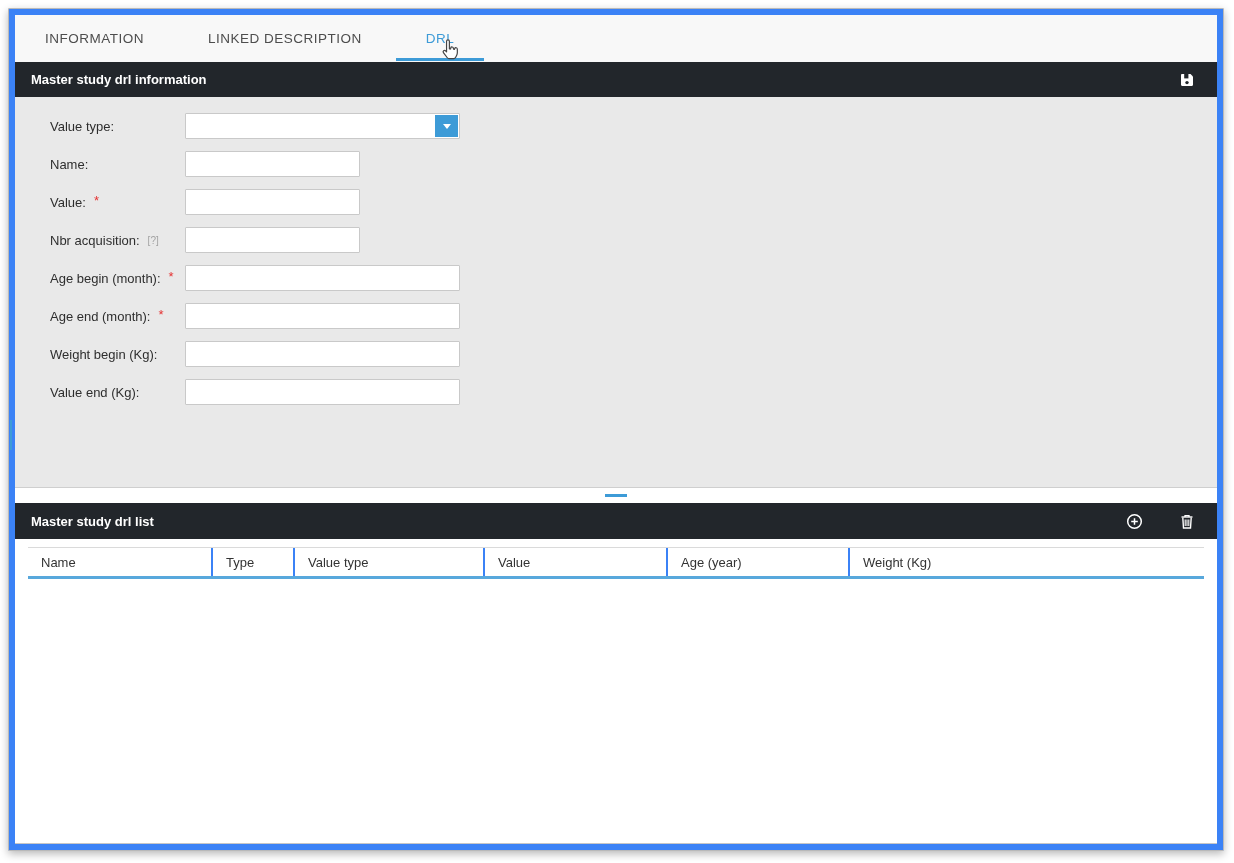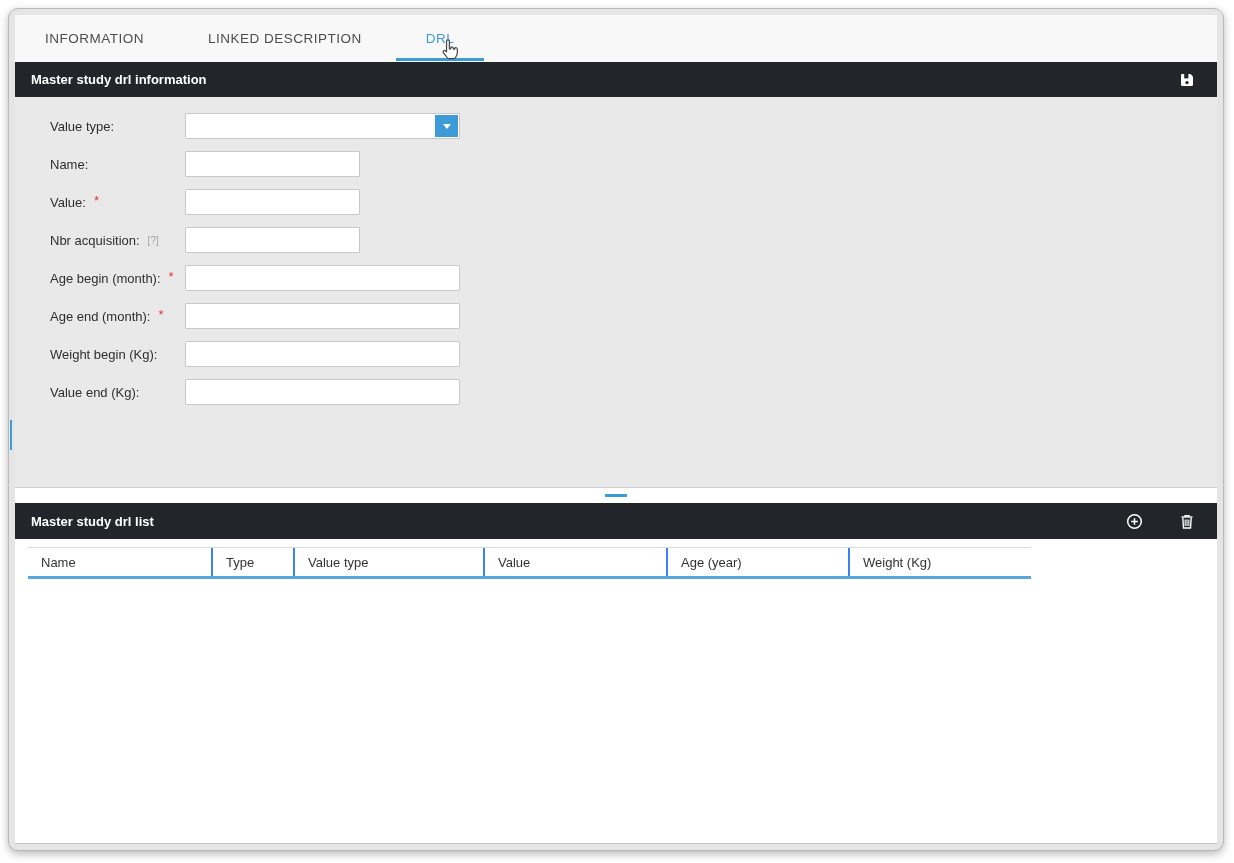--- a/index.html
+++ b/index.html
@@ -2,21 +2,21 @@
 <html style="--accent: #3d9bd7; --required: #e53232; --header-bg: #22262b;"><head>
 <meta charset="utf-8">
 <style>
   html,body{margin:0;padding:0}
   body{
     width:1234px;height:863px;position:relative;overflow:hidden;
     background:#ffffff;font-family:"Liberation Sans",sans-serif;color:#333;
   }
   .window{
     position:absolute;left:8px;top:8px;width:1216px;height:843px;
-    background:#e5e5e5;border:1px solid #b9b9b9;border-radius:10px;
+    background:#3b82f6;border:1px solid #b9b9b9;border-radius:1px;
     box-shadow:0 3px 8px rgba(0,0,0,.28);box-sizing:border-box;
   }
   .inner{position:absolute;left:6px;top:6px;right:6px;bottom:6px;display:flex;flex-direction:column}
 
   
   .tabbar{height:47px;background:#f8f8f8;display:flex;align-items:stretch;flex-shrink:0}
   .tab{
     display:flex;align-items:center;justify-content:center;
     padding:0 30px;margin-right:4px;position:relative;cursor:pointer;
     color:#4d4d4d;font-size:13.5px;letter-spacing:.5px;
@@ -64,21 +64,21 @@
   .tri{width:0;height:0;border-left:4px solid transparent;border-right:4px solid transparent;border-top:5px solid #fff}
 
   
   .hsplit{height:15px;background:#fff;display:flex;align-items:center;justify-content:center;cursor:row-resize;flex-shrink:0}
   .hsplit-handle{width:22px;height:3px;background:var(--accent)}
   .vsplit{position:absolute;left:10px;top:420px;width:2px;height:30px;background:var(--accent);cursor:col-resize}
 
   
   .table-wrap{
     flex:1;background:#fff;padding:8px 13px 0;box-sizing:border-box;
-    border-bottom:1px solid #c6c6c6;display:flex;flex-direction:row;min-height:0;
+    border-bottom:1px solid #c6c6c6;display:flex;flex-direction:column;min-height:0;
   }
   .thead{display:flex;border-top:1px solid #dadada;border-bottom:3px solid #58a8dc;height:28px;flex-shrink:0}
   .th{display:flex;align-items:center;padding-left:13px;box-sizing:border-box;font-size:13px;color:#333;overflow:hidden}
   .th + .th{border-left:2px solid #3b82f6}
   .th:nth-child(1){width:183px}
   .th:nth-child(2){width:82px}
   .th:nth-child(3){width:190px}
   .th:nth-child(4){width:183px}
   .th:nth-child(5){width:182px}
   .th:nth-child(6){width:183px}

